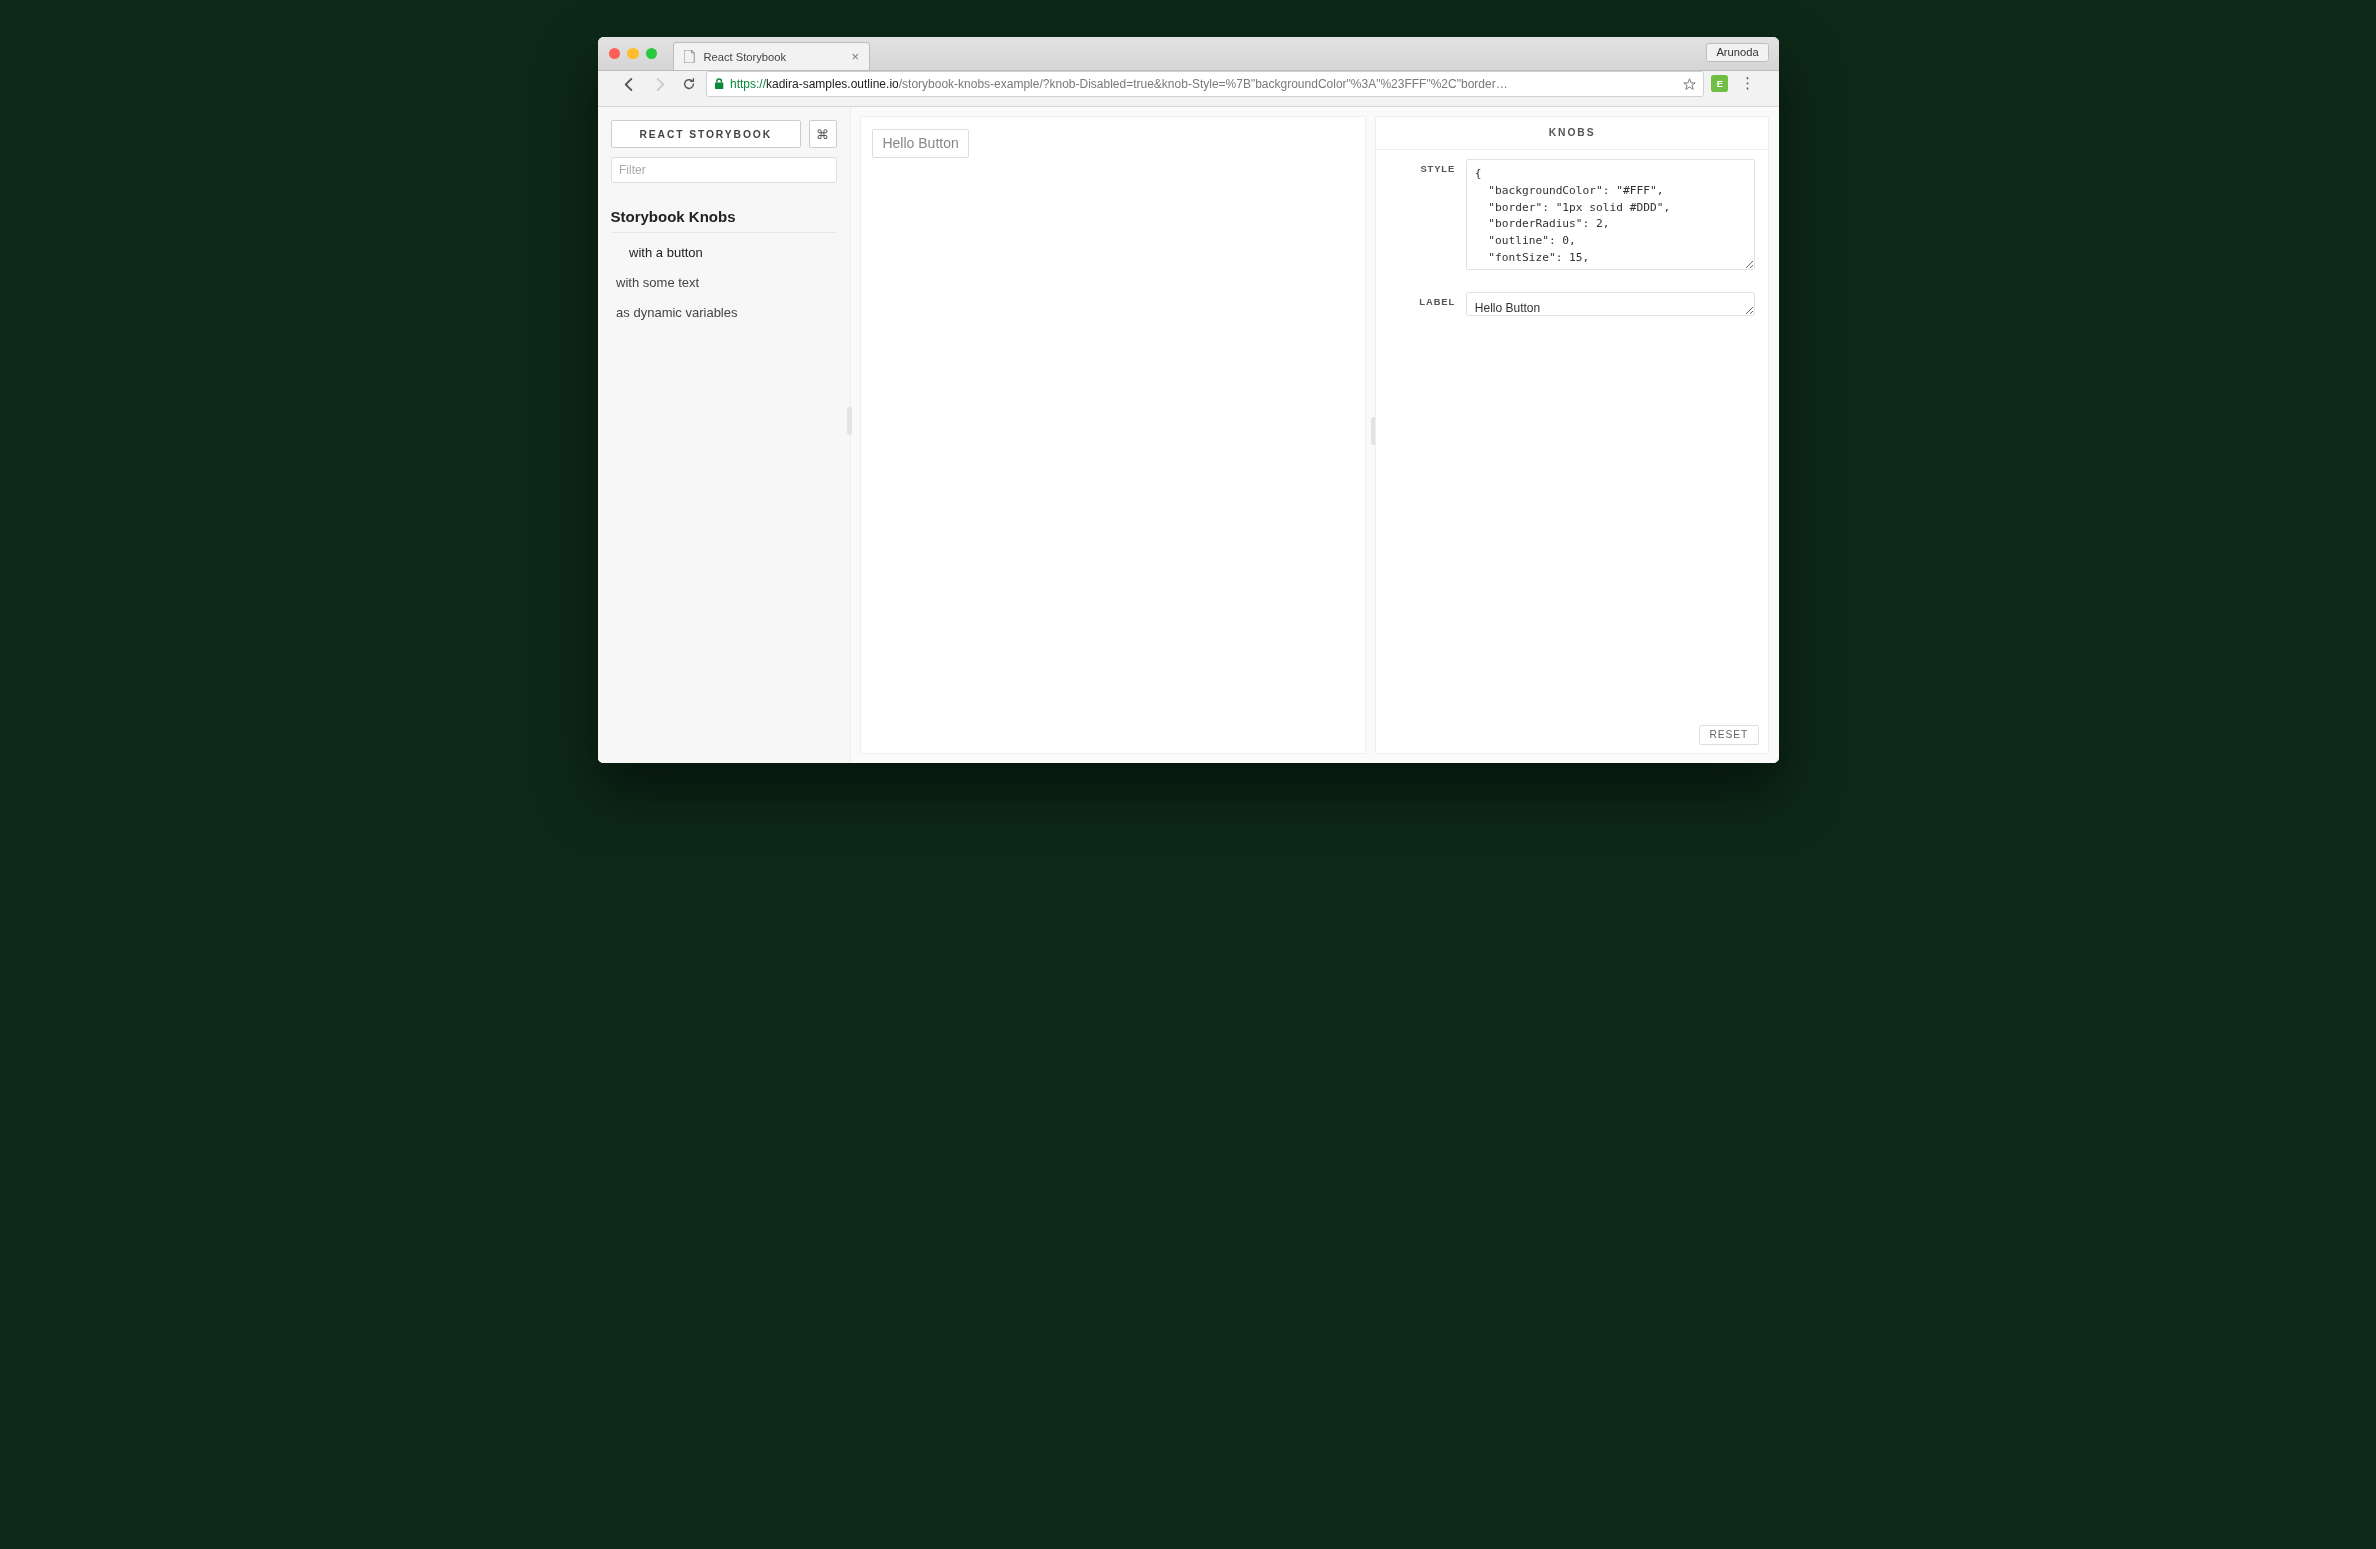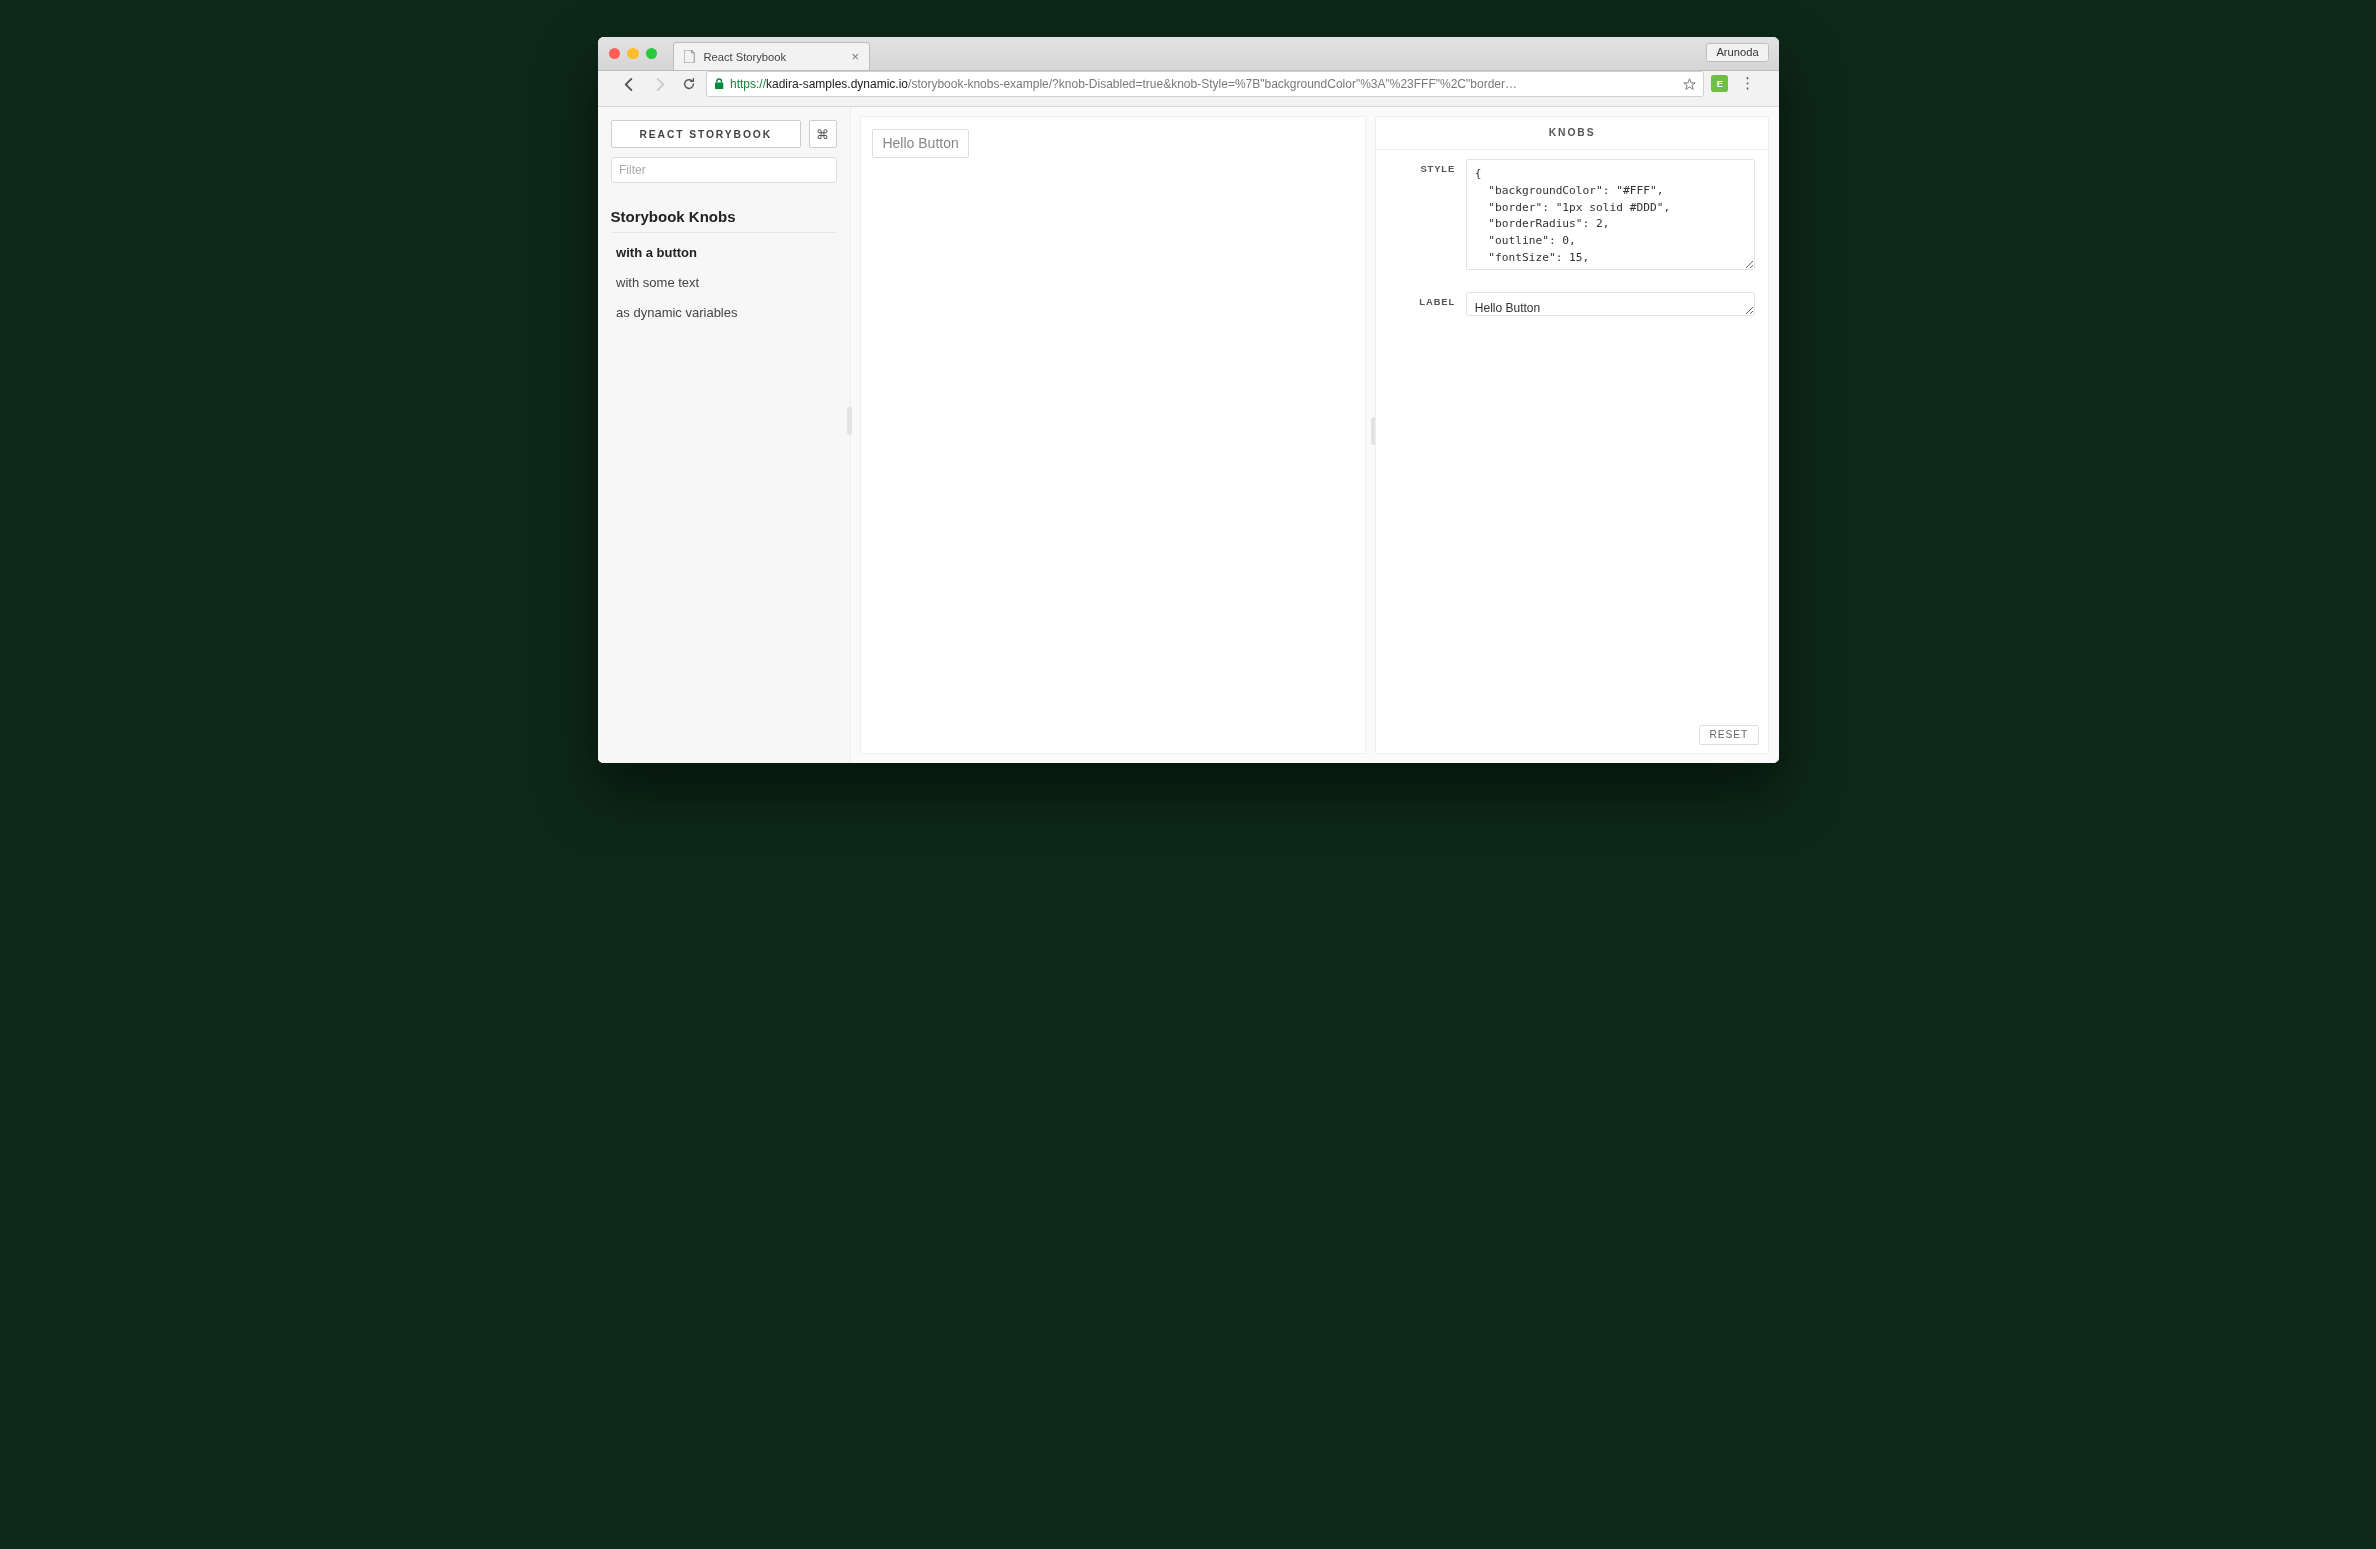--- a/index.html
+++ b/index.html
@@ -179,21 +179,21 @@
     padding: 7.5px 0;
     border-bottom: 0.9px solid #e6e6e6;
     margin-bottom: 3.7px;
   }
   .sb-item {
     padding: 7.5px 5.6px;
     font-size: 13px;
     color: #444;
     cursor: pointer;
   }
-  .sb-item.active { font-weight: 700; color: #222; }
+  .sb-item.active { font-weight: 400; color: #222; margin-left: 13px; }
   .split-handle-left {
     position: absolute; right: -2.8px; top: 300px; width: 5.6px; height: 28px;
     background: #e3e3e3; border-radius: 2.8px;
   }
   .preview {
     flex: 1;
     background: #fff;
     margin: 9.4px;
     border: 0.9px solid #eee;
     border-radius: 1.9px;
@@ -338,21 +338,21 @@
           </svg>
       </div>
       <div class="addr">
         <span class="lock">
           <svg width="10.3" height="12" viewBox="0 0 11 13">
               <rect x="1" y="5" width="9" height="7" rx="1" fill="#0a8a3a"></rect>
               <path d="M3 5V3.5a2.5 2.5 0 0 1 5 0V5" fill="none" stroke="#0a8a3a" stroke-width="1.6"></path>
             </svg>
         </span>
         <span class="proto">https://</span>
-          <span class="host">kadira-samples.dynamic.io</span>
+          <span class="host">kadira-samples.outline.io</span>
           <span class="path">/storybook-knobs-example/?knob-Disabled=true&amp;knob-Style=%7B"backgroundColor"%3A"%23FFF"%2C"border…</span>
         <span class="trail">
           <svg width="13" height="13" viewBox="0 0 16 16">
               <path d="M8 1l2 5h5l-4 3 1.5 5L8 11l-4.5 3L5 9 1 6h5z" fill="none" stroke="#777" stroke-width="1.2" stroke-linejoin="round"></path>
             </svg>
         </span>
       </div>
       <div class="tool-icn">
         <div class="ext-badge">E</div>
       </div>

